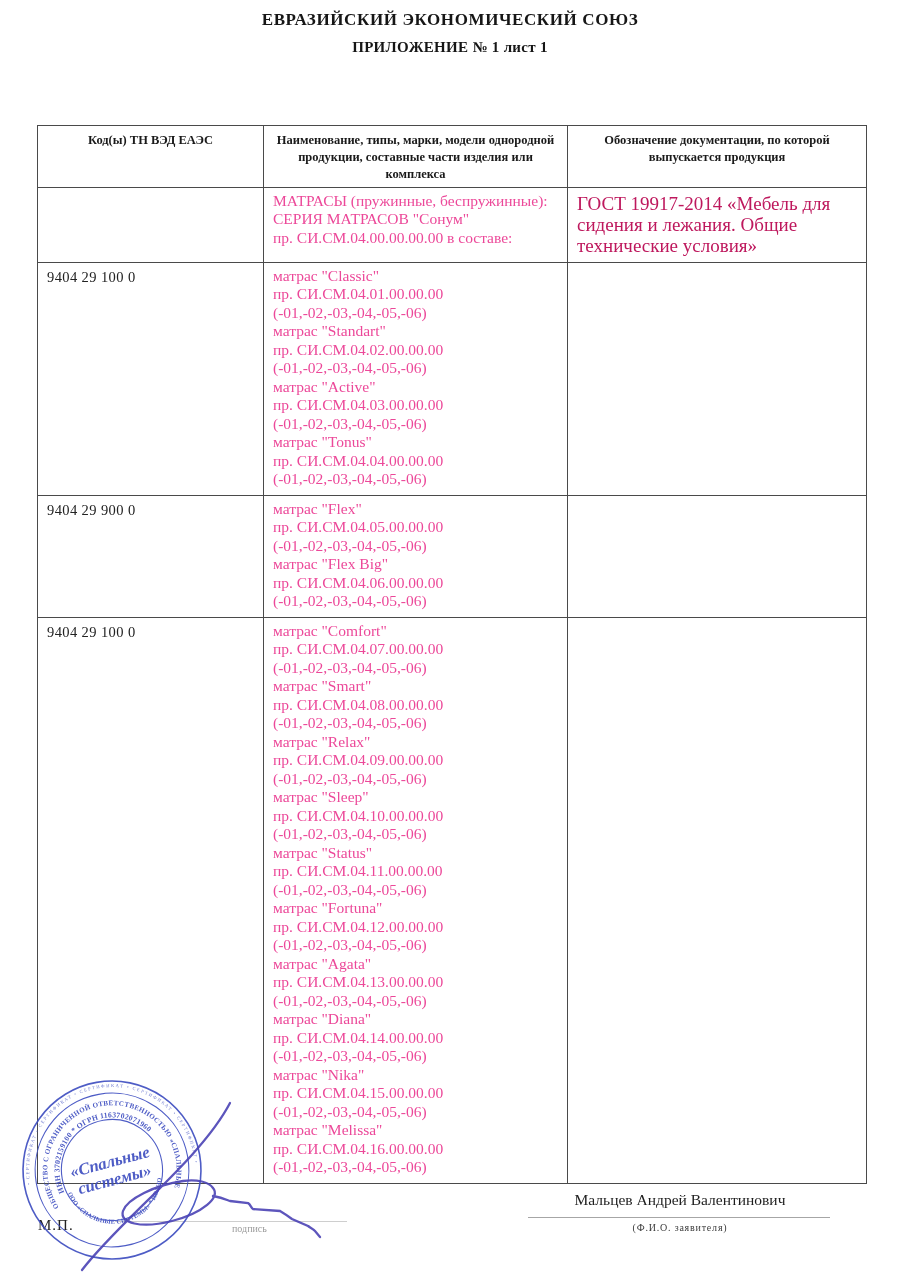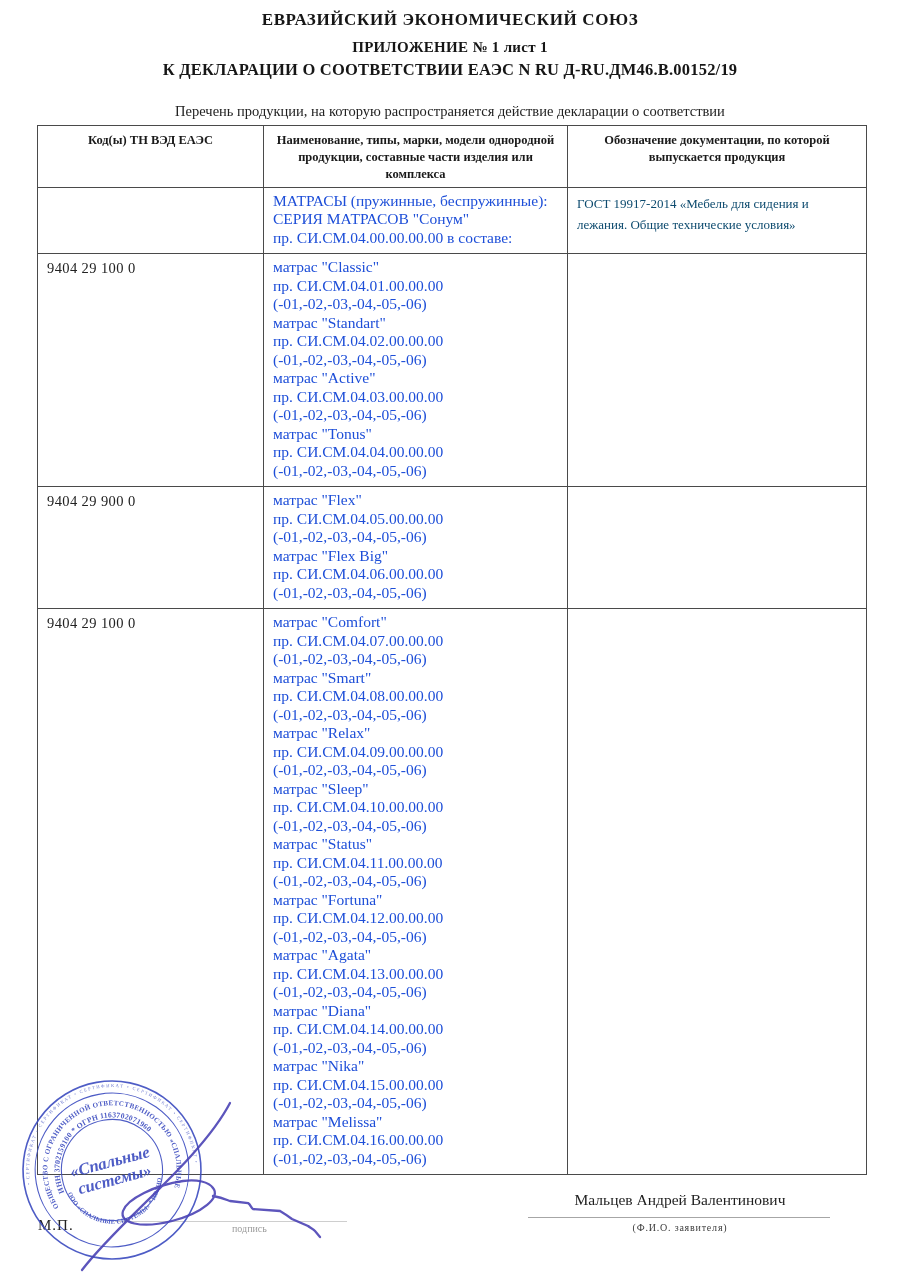--- a/index.html
+++ b/index.html
@@ -21,43 +21,41 @@
   }
   table.products th, table.products td{
     border:1.5px solid #4a4a4a;vertical-align:top;box-sizing:border-box;
   }
   table.products th{
     font-size:12.5px;font-weight:bold;text-align:center;
     padding:6px 10px 4px;line-height:1.35;height:53px;color:#1a1a1a;
   }
   table.products td{padding:4px 8px 6px 9px;}
   .code-cell{font-size:14.5px;letter-spacing:0.4px;padding-top:6px !important;color:#222;}
-  .products-cell div{font-size:15.5px;line-height:18.5px;white-space:nowrap;color:#1d4ed8;}
-  .docs-cell{font-size:13px;line-height:21px;padding-top:5px !important;color:#0c4a6e;}
+  .products-cell div{font-size:15.5px;line-height:18.5px;white-space:nowrap;color:#ec4899;}
+  .docs-cell{font-size:19px;line-height:21px;padding-top:5px !important;color:#be185d;}
   
   .mp-label{position:absolute;left:38px;top:1217px;font-size:15px;letter-spacing:1px;color:#222;}
   .sig-line{position:absolute;left:115px;top:1221px;width:232px;height:1px;background:#c6c6c6;opacity:.85;}
   .sig-caption{position:absolute;left:232px;top:1223px;font-size:10px;color:#9b9b9b;filter:blur(.3px);text-align:center;}
   .applicant-name{position:absolute;left:500px;top:1191px;width:360px;text-align:center;font-size:15.5px;color:#1e1e1e;}
   .name-underline{position:absolute;left:528px;top:1217px;width:302px;height:1px;background:#a6a6a6;}
   .applicant-caption{position:absolute;left:500px;top:1222px;width:360px;text-align:center;font-size:10px;letter-spacing:0.8px;color:#3d3d3d;}
   
   .stamp-svg{position:absolute;left:20px;top:1078px;width:184px;height:184px;opacity:.92;}
   .stamp-svg text{font-family:"Liberation Serif", serif;}
   .signature-svg{position:absolute;left:55px;top:1085px;width:290px;height:195px;}
 </style>
 </head>
 <body>
 
 <div class="page">
 
   <div class="hline title1">ЕВРАЗИЙСКИЙ ЭКОНОМИЧЕСКИЙ СОЮЗ</div>
   <div class="hline title2">ПРИЛОЖЕНИЕ № 1 лист 1</div>
-  <div class="hline title3">К ДЕКЛАРАЦИИ О СООТВЕТСТВИИ ЕАЭС N RU Д-RU.ДМ46.В.00152/19</div>
-  <div class="subtitle">Перечень продукции, на которую распространяется действие декларации о соответствии</div>
 
   <table class="products">
     <colgroup>
         <col style="width:226px">
         <col style="width:304px">
         <col style="width:299px">
       </colgroup>
     <thead>
       <tr>
         <th>Код(ы) ТН ВЭД ЕАЭС</th>

